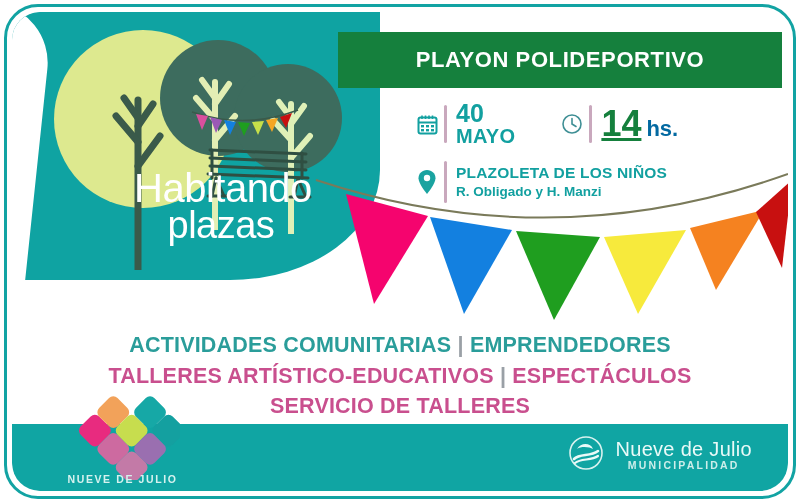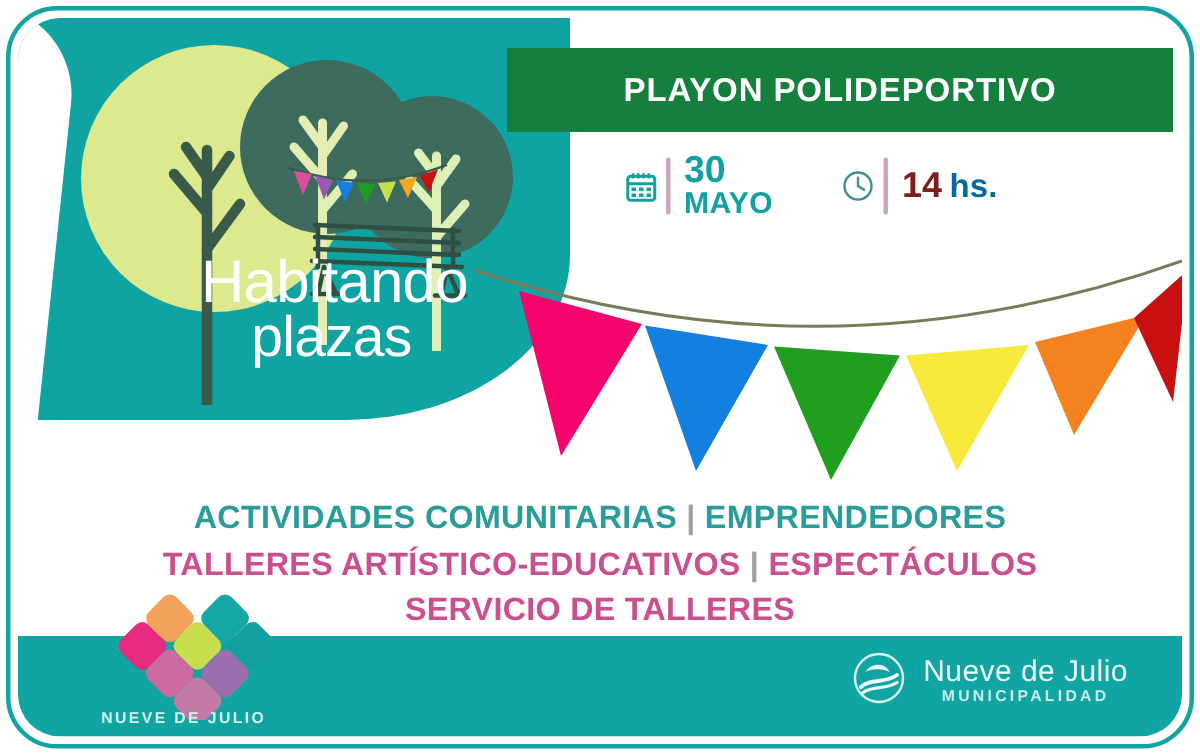--- a/index.html
+++ b/index.html
@@ -74,21 +74,21 @@
   .divider-bar{
     width:3px;height:38px;background:#c9a8bd;margin:0 9px 0 2px;border-radius:2px;
   }
   .divider-bar.sm{height:42px;}
   .daynum{
     color:#12a0a0;font-size:25px;font-weight:bold;line-height:.95;
   }
   .daymon{
     color:#12a0a0;font-size:20px;font-weight:bold;line-height:1.05;letter-spacing:.3px;
   }
-  .hour{color:#7f1d1d;font-size:24px;font-weight:bold;}
+  .hour{color:#15803d;font-size:36px;font-weight:bold;text-decoration:underline;}
   .hs{color:#0369a1;font-size:22px;font-weight:bold;margin-left:5px;}
   .place1{color:#12a0a0;font-size:15.5px;font-weight:bold;letter-spacing:.2px;line-height:1.25;}
   .place2{color:#12a0a0;font-size:13.5px;font-weight:bold;line-height:1.3;}
   
   .bunting{position:absolute;left:300px;top:160px;}
   
   .wordmark{position:absolute;left:122px;top:158px;color:#ffffff;}
   .wm1{font-size:40px;font-weight:300;letter-spacing:-.5px;line-height:.92;}
   .wm2{font-size:38px;font-weight:300;letter-spacing:-.5px;line-height:.95;text-align:center;padding-right:4px;}
   
@@ -205,37 +205,50 @@
                 <rect x="9" y="11" width="3" height="2.4"></rect>
               <rect x="14" y="11" width="3" height="2.4"></rect>
               <rect x="4" y="15" width="3" height="2.4"></rect>
                 <rect x="9" y="15" width="3" height="2.4"></rect>
               <rect x="14" y="15" width="3" height="2.4"></rect>
             </g>
           </svg>
         </span>
         <span class="divider-bar"></span>
         <span>
-          <div class="daynum">30</div>
+          <div class="daynum">40</div>
           <div class="daymon">MAYO</div>
         </span>
 
         <span class="ico" style="margin-left:42px;">
           <svg width="22" height="22" viewBox="0 0 22 22">
             <circle cx="11" cy="11" r="9" fill="none" stroke="#3f8f95" stroke-width="1.6"></circle>
             <path d="M11 5.5 V11 L15 13.5" fill="none" stroke="#3f8f95" stroke-width="1.6" stroke-linecap="round"></path>
           </svg>
         </span>
         <span class="divider-bar"></span>
         <span style="display:flex;align-items:baseline;">
           <span class="hour">14</span>
           <span class="hs">hs.</span>
         </span>
       </div>
 
+      <div class="info-row" style="margin-top:14px;">
+        <span class="ico">
+          <svg width="20" height="26" viewBox="0 0 20 26">
+            <path d="M10 1 C5 1 1.5 4.6 1.5 9.3 C1.5 15 10 25 10 25 C10 25 18.5 15 18.5 9.3 C18.5 4.6 15 1 10 1 Z" fill="#1aa3a0"></path>
+            <circle cx="10" cy="9" r="3.2" fill="#ffffff"></circle>
+          </svg>
+        </span>
+        <span class="divider-bar sm"></span>
+        <span>
+          <div class="place1">PLAZOLETA DE LOS NIÑOS</div>
+          <div class="place2">R. Obligado y H. Manzi</div>
+        </span>
+      </div>
     </div>
 
     <svg class="bunting" width="480" height="150" viewBox="0 0 480 150">
       <path d="M4 8 Q240 86 476 2" stroke="#7a7a5a" stroke-width="2" fill="none"></path>
       <polygon points="34,22 116,44 62,132" fill="#f5046e"></polygon>
       <polygon points="118,45 200,58 152,142" fill="#1380e0"></polygon>
       <polygon points="204,59 288,65 242,148" fill="#1f9e1f"></polygon>
       <polygon points="292,65 374,58 326,142" fill="#f7ea3c"></polygon>
       <polygon points="378,56 452,38 404,118" fill="#f58220"></polygon>
       <polygon points="444,40 480,8 470,96" fill="#c81010"></polygon>

